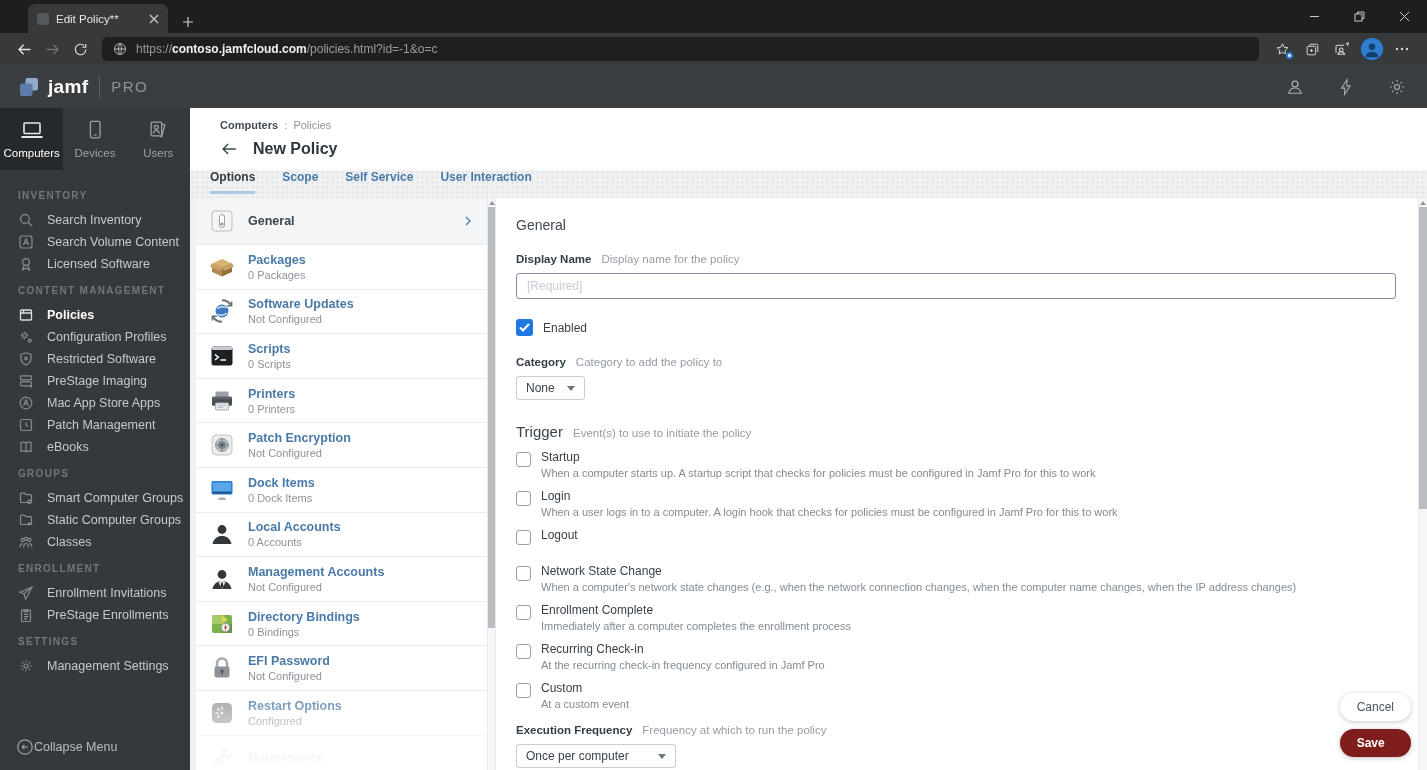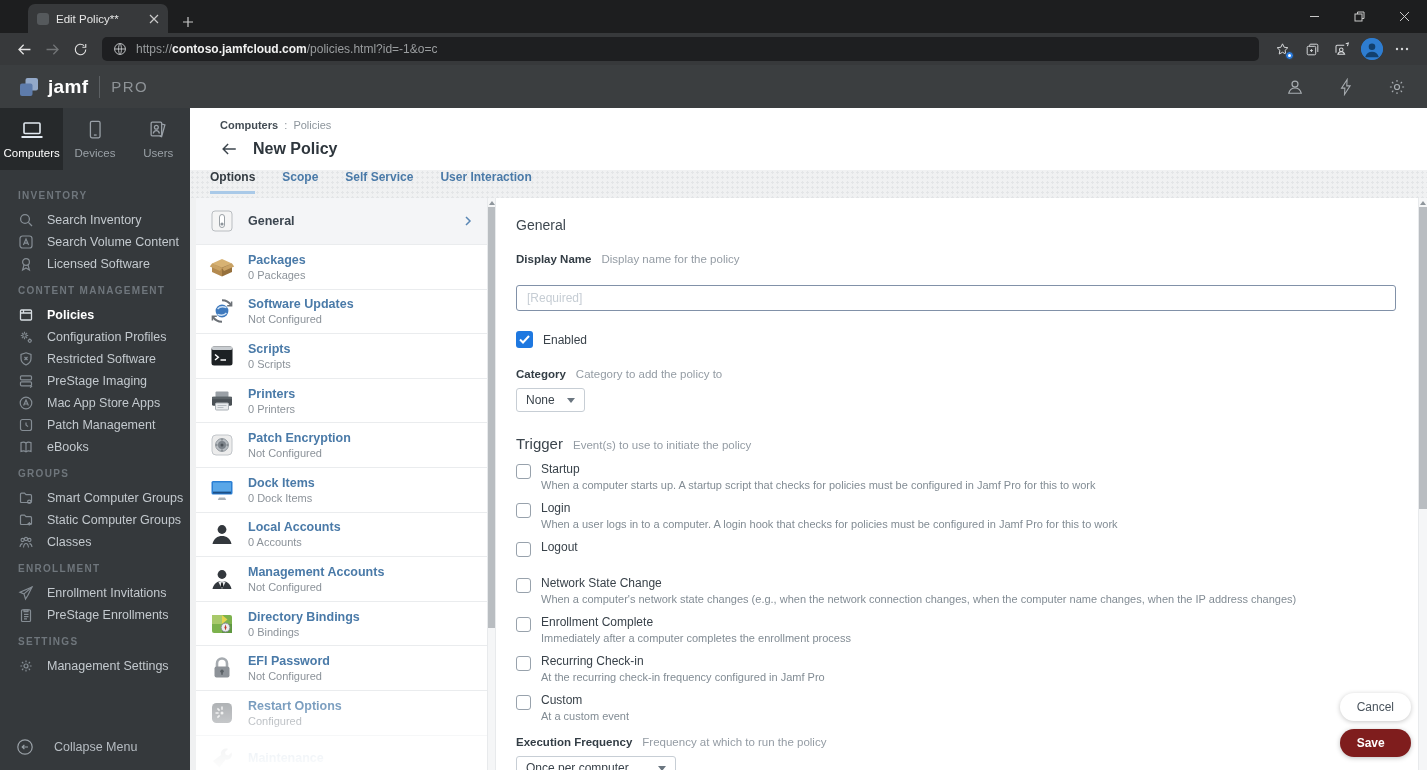--- a/index.html
+++ b/index.html
@@ -46,21 +46,21 @@
   .sidebar { width: 190px; background: #35393c; flex: none; display: flex; flex-direction: column; position: relative; }
   .side-tabs { display: flex; height: 62px; flex: none; }
   .side-tab { flex: 1; display: flex; flex-direction: column; align-items: center; justify-content: center; gap: 6px; color: #9aa1a7; font-size: 11.5px; }
   .side-tab.active { background: #26292b; color: #fff; }
   .side-scroll { flex: 1; overflow: hidden; padding-top: 10px; }
   .side-title { margin: 10px 18px 8px; font-size: 10px; font-weight: bold; letter-spacing: 1.3px; color: #6f767c; }
   .side-item { height: 22px; display: flex; align-items: center; gap: 13px; padding: 0 18px; font-size: 12.5px; color: #c3c9ce; white-space: nowrap; }
   .side-item .sic { width: 16px; height: 16px; color: #858d94; flex: none; }
   .side-item.active { color: #fff; font-weight: bold; }
   .side-item.active .sic { color: #d9dfe4; }
-  .collapse-row { position: absolute; bottom: 14px; left: 0; display: flex; align-items: center; gap: 20px; padding: 0 16px; color: #b6bcc2; font-size: 12.5px; }
+  .collapse-row { position: absolute; bottom: 14px; left: 0; display: flex; align-items: center; gap: 0; padding: 0 16px; color: #b6bcc2; font-size: 12.5px; }
   .collapse-row .sic { width: 18px; height: 18px; color: #9aa1a7; }
 
   
   .main { flex: 1; display: flex; flex-direction: column; min-width: 0; background: #fff; }
   .pagehead { height: 62px; padding: 11px 0 0 30px; flex: none; }
   .crumb { font-size: 11px; color: #8d959c; }
   .crumb b { color: #434c54; font-weight: bold; }
   .titlerow { display: flex; align-items: center; gap: 15px; margin-top: 9px; }
   .backarrow { width: 18px; height: 18px; color: #3c454d; }
   .pagetitle { font-size: 16px; font-weight: bold; color: #2e363d; }
@@ -92,21 +92,21 @@
   .payload-thumb { top: 9px; height: 421px; }
   .main-thumb { top: 9px; height: 302px; }
 
   
   .formpanel { flex: 1; background: #fff; min-width: 0; overflow: hidden; padding: 0 22px 0 20px; position: relative; }
   .form-h { margin-top: 19px; font-size: 14px; color: #3e4850; }
   .lblrow { display: flex; align-items: baseline; gap: 10px; }
   .mt20 { margin-top: 20px; } .mt14 { margin-top: 14px; }
   .flabel { font-size: 11.5px; font-weight: bold; color: #333d45; }
   .fhelp { font-size: 11.5px; color: #949ca4; }
-  .tinput { display: block; width: 100%; height: 26px; margin-top: 20px; border: 1px solid #8191a8; border-radius: 3px; padding: 0 10px; font-size: 12px; color: #333; font-family: "Liberation Sans", sans-serif; outline: none; background: #fff; }
+  .tinput { display: block; width: 100%; height: 26px; margin-top: 8px; border: 1px solid #8191a8; border-radius: 3px; padding: 0 10px; font-size: 12px; color: #333; font-family: "Liberation Sans", sans-serif; outline: none; background: #fff; }
   .tinput::placeholder { color: #c6cdd4; }
   .checkrow { display: flex; align-items: center; gap: 10px; }
   .cb-on { width: 17px; height: 17px; border-radius: 3px; background: #1e78e0; color: #fff; display: flex; align-items: center; justify-content: center; flex: none; }
   .cb-off { width: 15px; height: 15px; border: 1px solid #98a2ac; border-radius: 3px; background: #fff; flex: none; margin-top: 2px; }
   .cblabel { font-size: 12px; color: #3a434b; }
   .select { margin-top: 8px; height: 24px; border: 1px solid #c7ced5; border-radius: 3px; background: #fff; display: inline-flex; align-items: center; gap: 12px; padding: 0 9px; font-size: 12px; color: #3a434b; }
   .select .caret { width: 0; height: 0; border-left: 4px solid transparent; border-right: 4px solid transparent; border-top: 5px solid #6b7680; }
   .trigger-h { margin-top: 23px; display: flex; align-items: baseline; gap: 10px; }
   .trigger-h .big { font-size: 15px; color: #3c454d; }
   .trow { margin-top: 10px; display: flex; gap: 10px; min-height: 26px; }

